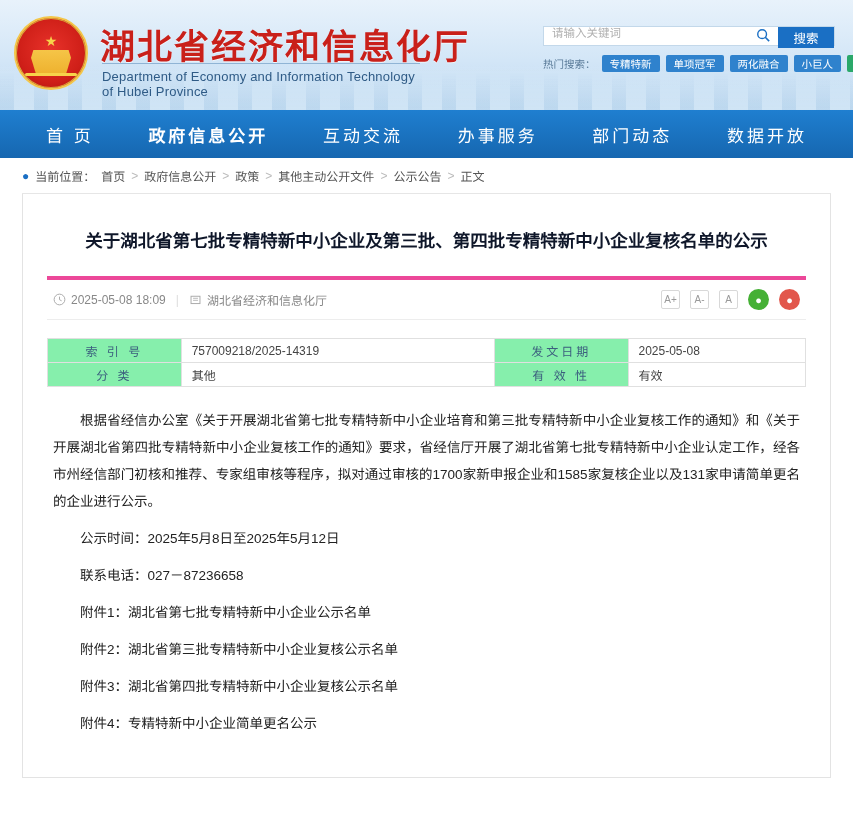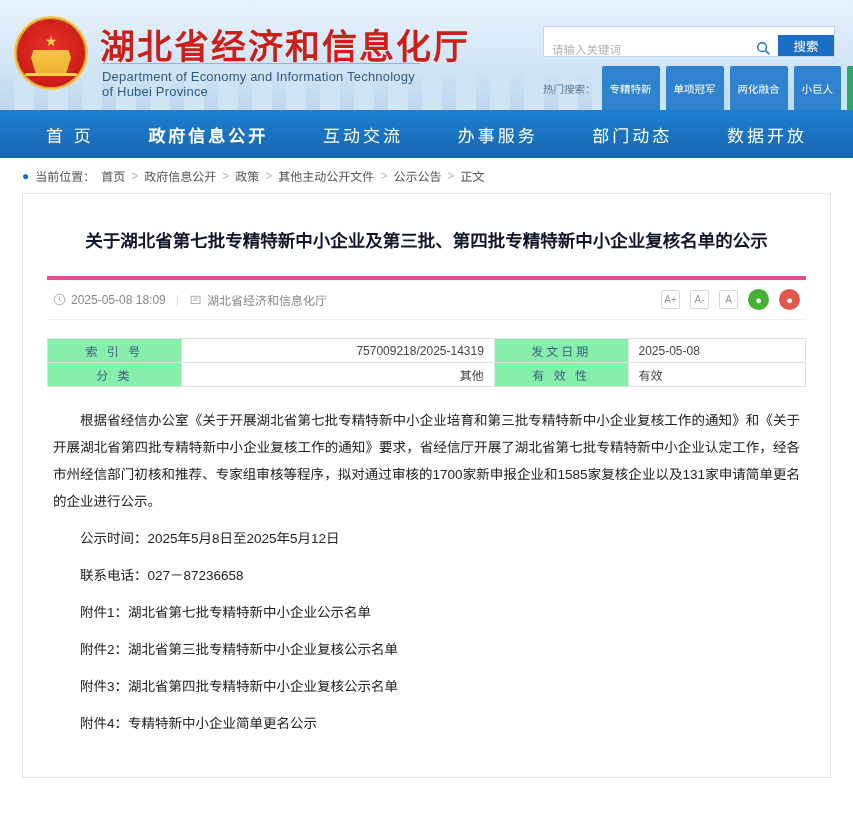--- a/index.html
+++ b/index.html
@@ -68,21 +68,21 @@
     position: absolute; left: 102px; top: 63px;
     font-size: 13px; color: #2f5b86; letter-spacing: .2px;
     padding-top: 5px;
     border-top: 1px solid rgba(90,140,185,.55);
     width: 318px;
   }
 
   
   .search-wrap { position: absolute; right: 18px; top: 26px; width: 292px; }
   .search-box {
-    display: flex; align-items: flex-end; height: 31px;
+    display: flex; align-items: flex-start; height: 20px;
     background: #fff; border: 1px solid #c3d8ea;
   }
   .search-box input {
     flex: 1; border: 0; outline: none; padding: 0 8px;
     font-size: 11.5px; color: #333;
     font-family: "Liberation Sans", "DejaVu Sans", sans-serif;
   }
   .search-box input::placeholder { color: #b0b0b0; }
   .search-icon-btn {
     width: 30px; display: flex; align-items: center; justify-content: center;
@@ -92,21 +92,21 @@
     width: 56px; background: #1a6fc4; color: #fff; border: 0;
     font-size: 12.5px; cursor: pointer;
     font-family: "Liberation Sans", "DejaVu Sans", sans-serif;
   }
   .hot-row {
     display: flex; align-items: center; gap: 6px; margin-top: 9px;
     font-size: 10.5px; color: #4a6c8c;
   }
   .hot-label { color: #5a7b99; white-space: nowrap; }
   .hot-tag {
-    display: inline-block; padding: 15px 8px; border-radius: 2px;
+    display: inline-block; padding: 1px 8px; border-radius: 2px;
     background: #2f82cd; color: #fff; font-size: 10.5px; white-space: nowrap;
     cursor: pointer;
   }
   .hot-tag.green { background: #2aa86a; }
 
   
   .nav {
     height: 48px;
     background: linear-gradient(180deg, #1f7fd0 0%, #1667b0 100%);
     display: flex; align-items: center; justify-content: space-between;
@@ -166,21 +166,21 @@
   
   table.info {
     width: 100%; border-collapse: collapse; margin: 18px 0 6px;
     font-size: 12px; color: #444;
   }
   table.info td { border: 1px solid #e0e0e0; height: 23px; padding: 3px 10px; }
   table.info td.k {
     background: #86efac; color: #3b5e7e; text-align: center; width: 128px;
     letter-spacing: 3px;
   }
-  table.info td.v1 { width: 300px; text-align: right; }
+  table.info td.v1 { width: 300px; }
   table.info td.v2 { width: 170px; }
 
   
   .body { padding: 14px 6px 0; color: #222; font-size: 13.5px; line-height: 2.0; }
   .body p { margin: 0 0 10px; text-indent: 2em; text-align: justify; }
 </style>
 </head>
 <body>
 
 <div class="page">

